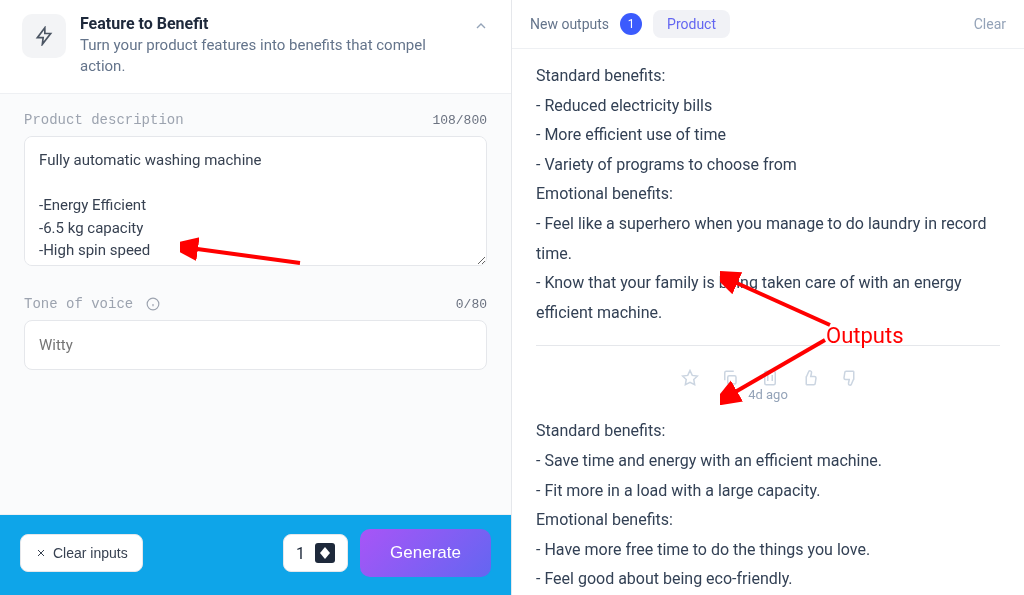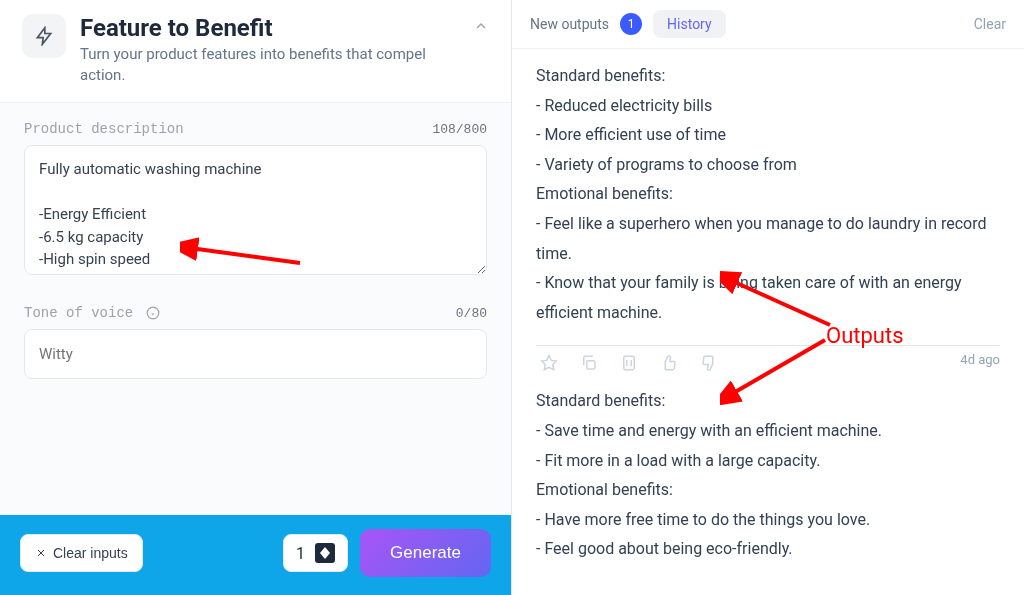--- a/index.html
+++ b/index.html
@@ -14,21 +14,21 @@
     }
     .app { display: flex; height: 100%; }
     .left-panel { width: 512px; display: flex; flex-direction: column; border-right: 1px solid #e5e7eb; }
     .right-panel { width: 512px; display: flex; flex-direction: column; }
     .header { display: flex; gap: 14px; padding: 14px 18px 16px 22px; border-bottom: 1px solid #eef0f3; }
     .icon-box {
       width: 44px; height: 44px; border-radius: 10px; background: #f3f4f6;
       display: flex; align-items: center; justify-content: center; flex-shrink: 0;
     }
     .title-wrap { flex: 1; }
-    .title { font-size: 24px; font-weight: 700; color: #1e293b; margin-bottom: 2px; }
+    .title { font-size: 16px; font-weight: 700; color: #1e293b; margin-bottom: 2px; }
     .subtitle { font-size: 15px; color: #64748b; line-height: 1.4; }
     .chevron-btn { width: 24px; height: 24px; display: flex; align-items: center; justify-content: center; cursor: pointer; color: #94a3b8; }
     .form-body { flex: 1; overflow-y: auto; padding: 18px 24px 0; background: #fafbfc; }
     .field-label-row { display: flex; justify-content: space-between; align-items: center; margin-bottom: 8px; font-family: Liberation Mono, monospace; }
     .field-label { font-size: 14px; color: #9ca3af; }
     .counter { font-size: 13px; color: #6b7280; }
     .textarea {
       width: 100%; min-height: 130px; border: 1px solid #e5e7eb; border-radius: 8px;
       padding: 12px 14px; font-size: 15px; color: #374151; font-family: inherit;
       resize: vertical; background: #fff; line-height: 1.5;
@@ -83,21 +83,21 @@
     .history-chip {
       font-size: 14px; color: #6366f1; background: #f1f2f6;
       padding: 6px 14px; border-radius: 8px; cursor: pointer;
     }
     .clear-link { font-size: 14px; color: #94a3b8; cursor: pointer; }
     .outputs { flex: 1; overflow-y: auto; padding: 0 24px 12px; }
     .out-block { padding: 12px 0 18px; font-size: 16px; color: #334155; line-height: 1.85; }
     .out-block .sec { font-weight: 400; }
     .divider-row {
       display: flex; align-items: center; justify-content: space-between;
-      padding: 0 0 2px; border-top: 1px solid #e5e7eb;
+      padding: 15px 0 2px; border-top: 1px solid #e5e7eb; flex-direction: column;
     }
     .action-icons { display: flex; gap: 22px; padding: 8px 0 0 4px; }
     .action-icons span { color: #cbd5e1; cursor: pointer; display: flex; }
     .timestamp { font-size: 13px; color: #94a3b8; }
     
     .anno-label {
       position: absolute; color: #ff0000; font-size: 22px; font-weight: 400;
       pointer-events: none;
     }
     svg.arrow { position: absolute; pointer-events: none; }
@@ -178,21 +178,21 @@
         <button class="generate-btn">Generate</button>
       </div>
     </div>
   </div>
 
   <div class="right-panel">
     <div class="tabs-row">
       <div class="tabs-left">
         <span class="tab">New outputs</span>
         <span class="badge">1</span>
-        <span class="history-chip">History</span>
+        <span class="history-chip">Product</span>
       </div>
       <span class="clear-link">Clear</span>
     </div>
 
     <div class="outputs">
       <div class="out-block">
         <div class="sec">Standard benefits:</div>
         <div class="sec">- Reduced electricity bills</div>
         <div class="sec">- More efficient use of time</div>
         <div class="sec">- Variety of programs to choose from</div>

